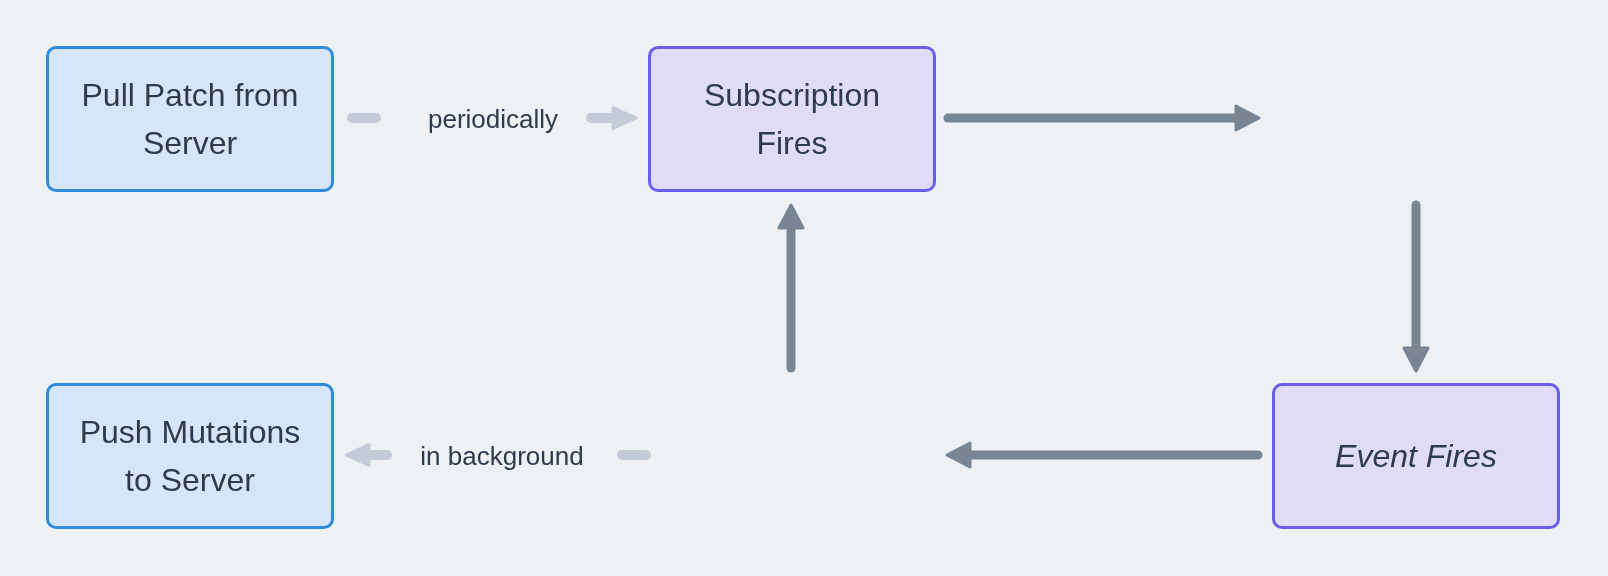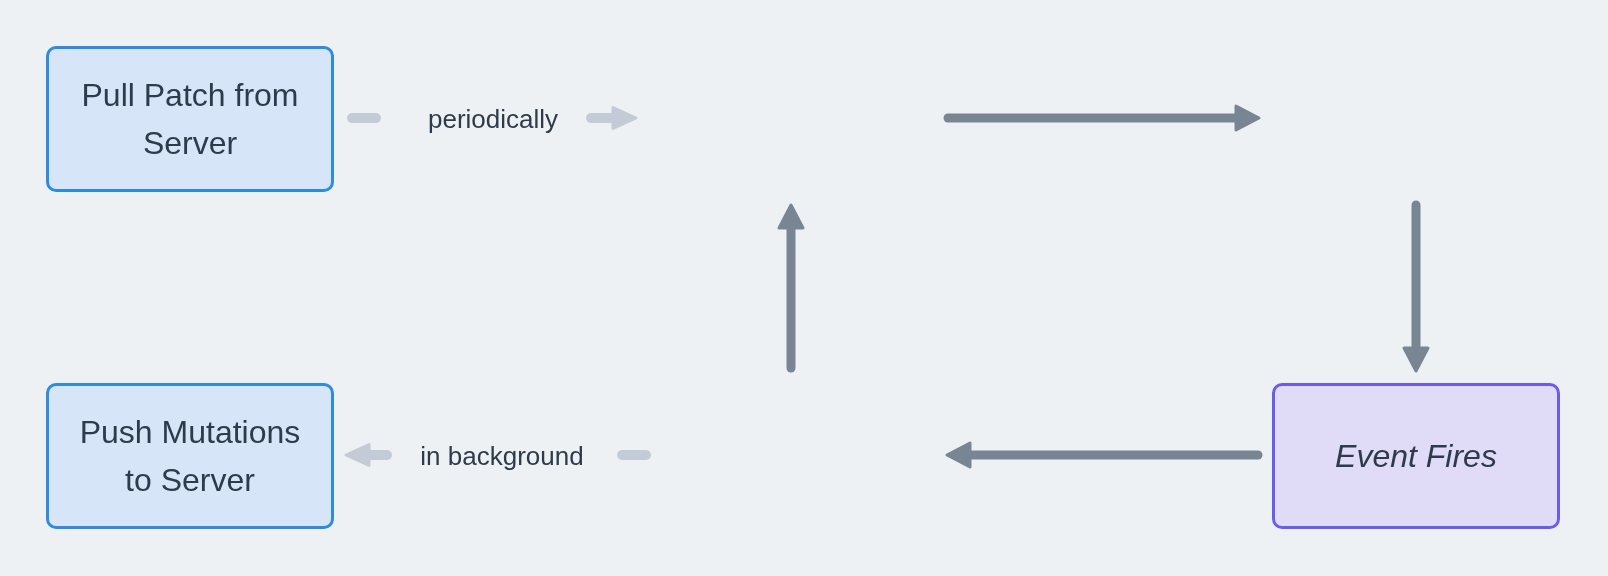--- a/index.html
+++ b/index.html
@@ -108,20 +108,23 @@
       <path class="light" d="M346,455 L369,444.5 L369,465.5 Z"></path>
       <line class="light shaft" x1="369" y1="455" x2="387" y2="455"></line>
       <line class="light shaft" x1="622" y1="455" x2="646" y2="455"></line>
     </g>
   </svg>
 
   <div class="node blue n-pull">
     <span class="node-label">Pull Patch from Server</span>
   </div>
 
+  <div class="node purple n-sub">
+    <span class="node-label">Subscription Fires</span>
+  </div>
 
 
   <div class="node blue n-push">
     <span class="node-label">Push Mutations to Server</span>
   </div>
 
 
   <div class="node purple n-event">
     <span class="node-label">Event Fires</span>
   </div>

